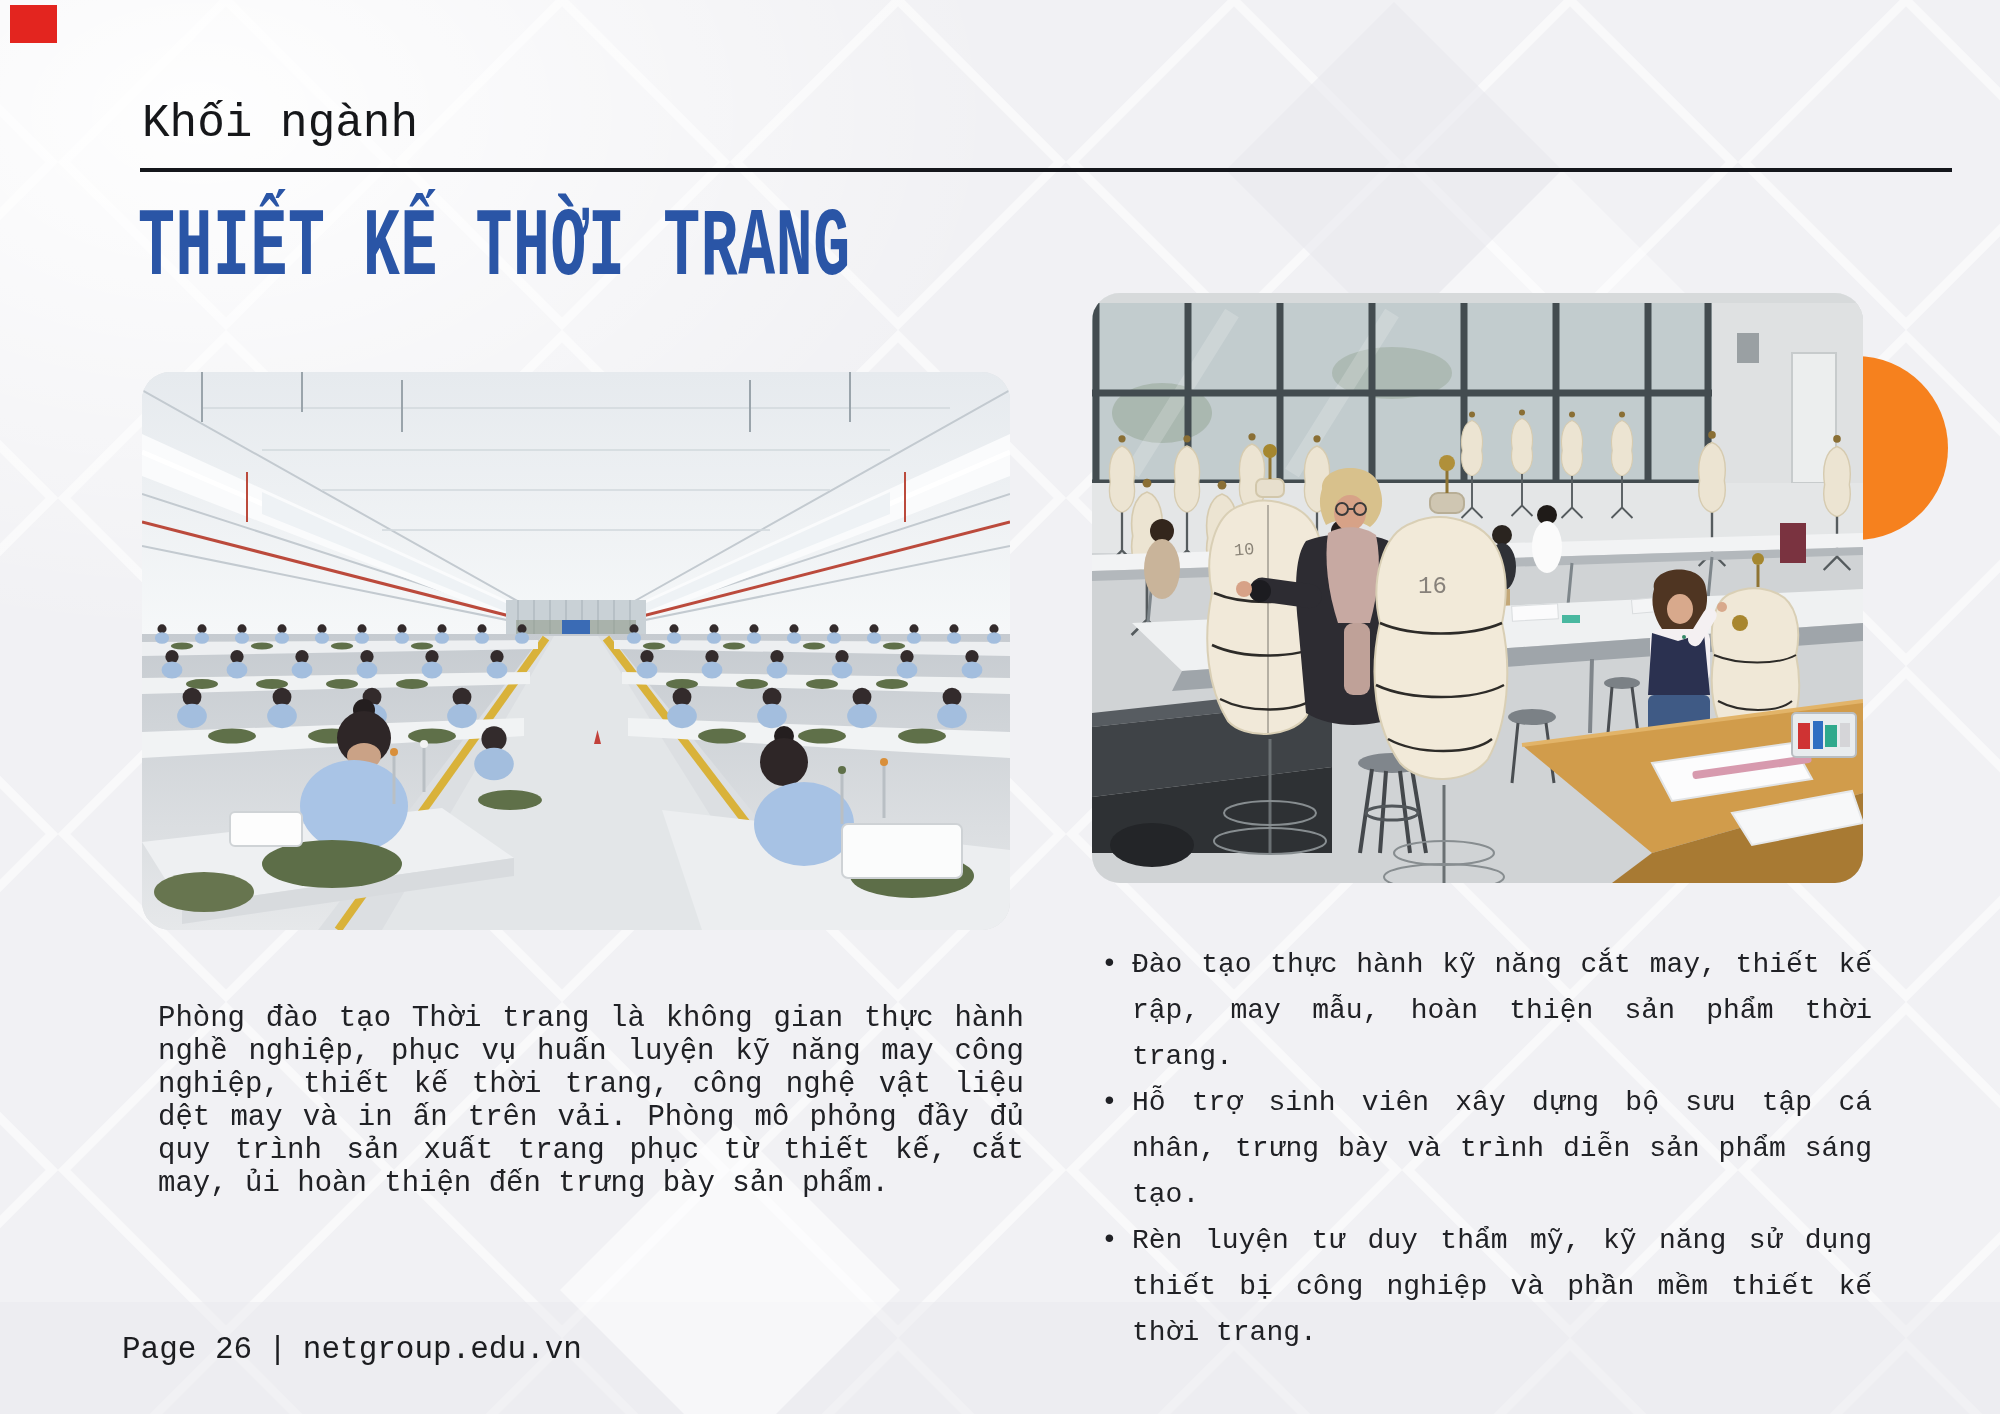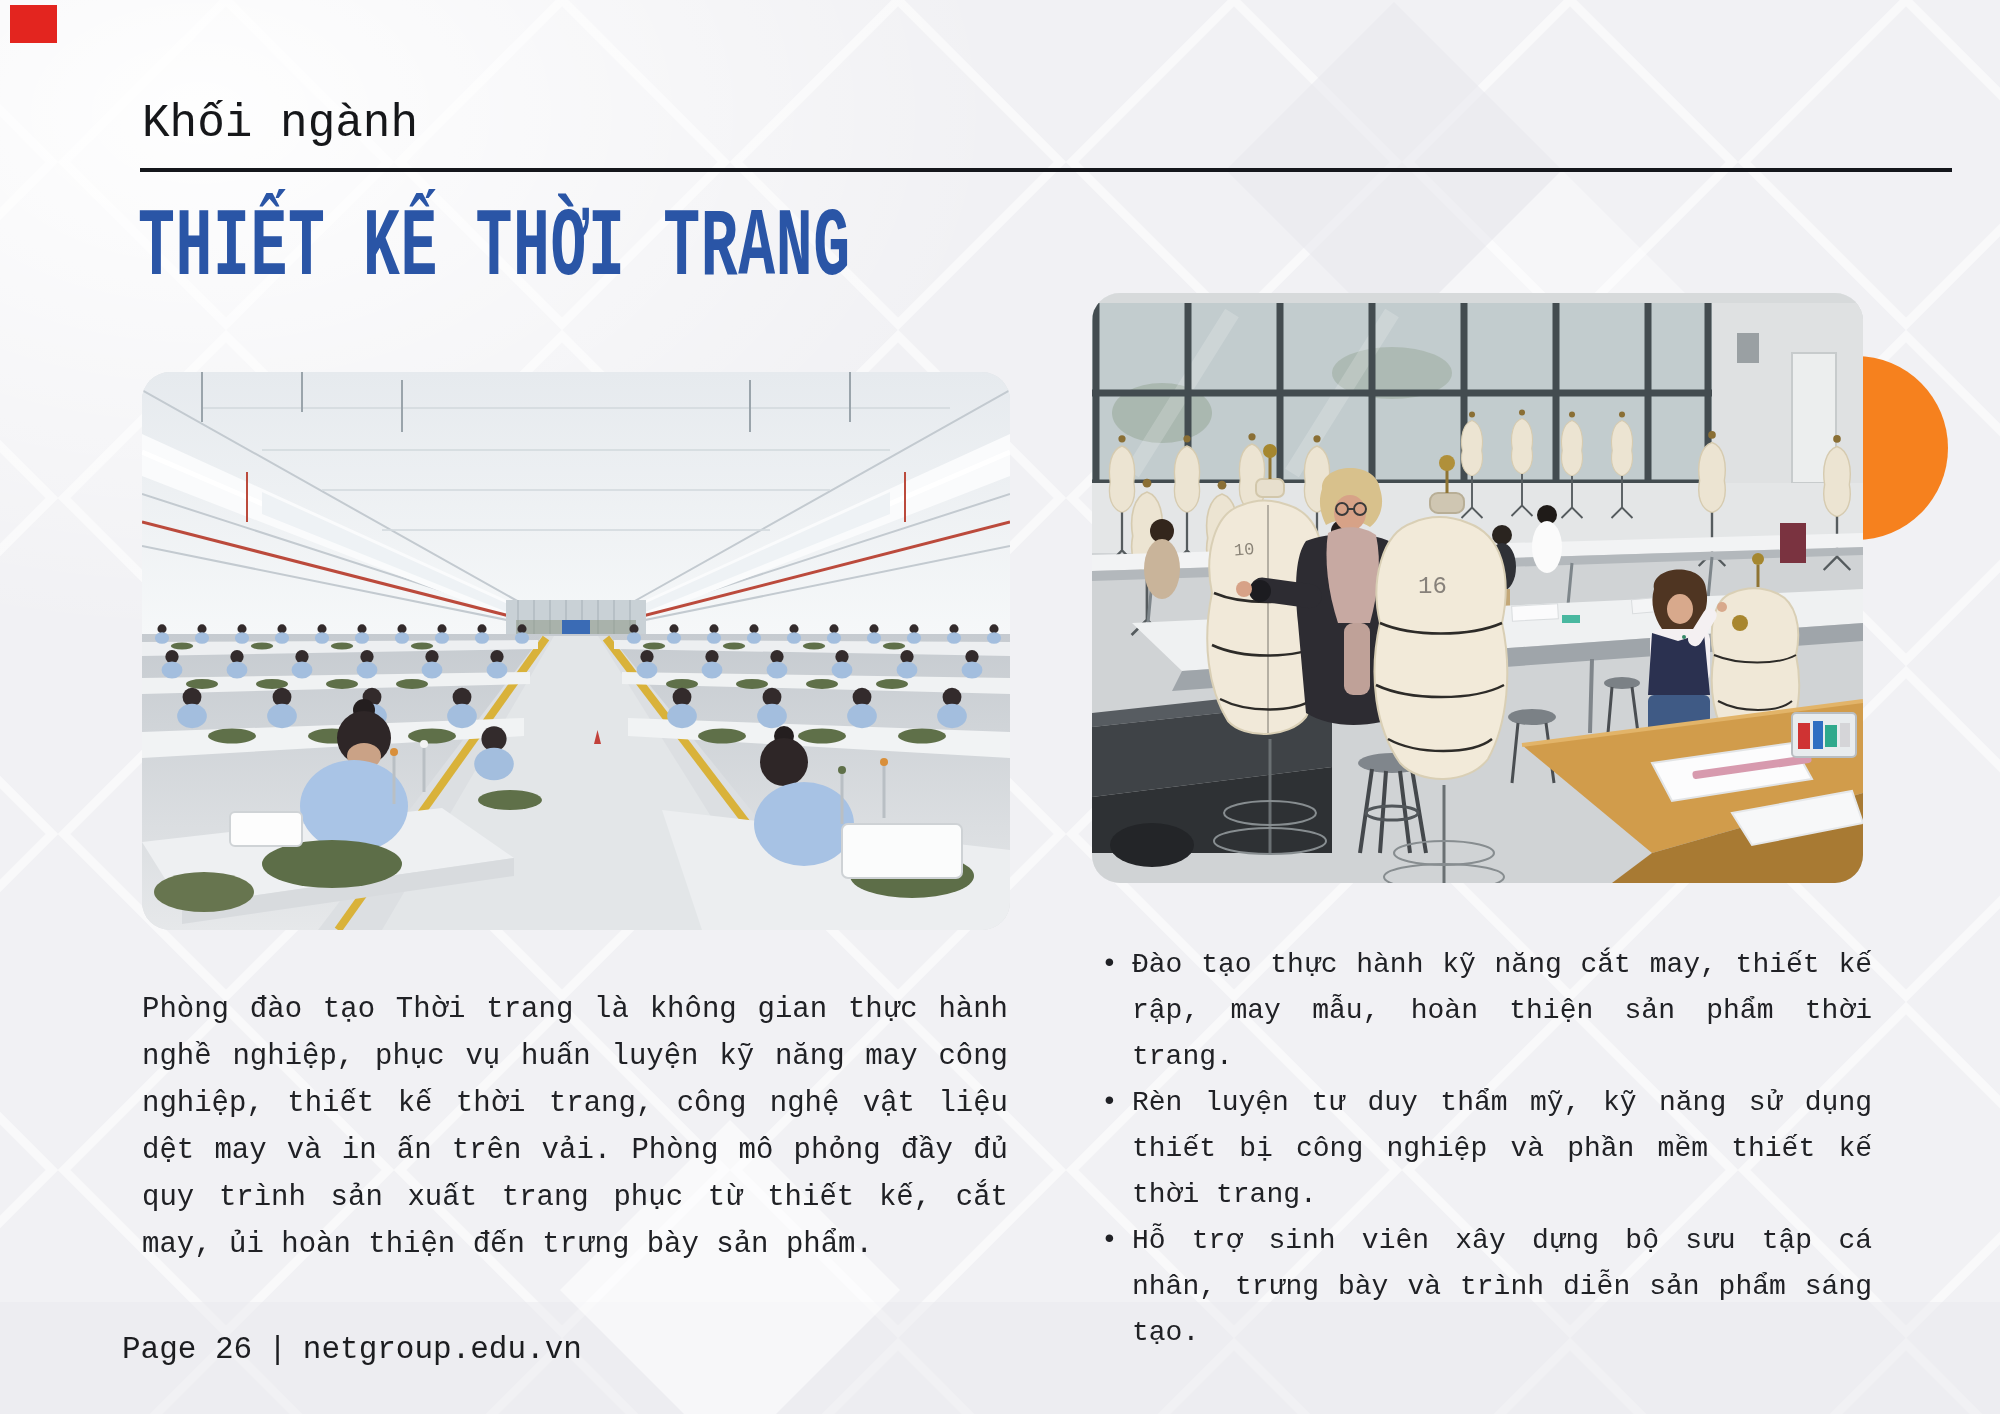--- a/index.html
+++ b/index.html
@@ -20,22 +20,22 @@
     font-size:96px;font-weight:bold;color:var(--title-blue,#2a55a6);
     transform:scaleX(.64);transform-origin:left top;letter-spacing:1px;z-index:2;
   }
   .orange-circle{position:absolute;left:1764px;top:356px;width:184px;height:184px;border-radius:50%;
     background:var(--accent-orange,#f6811e);z-index:1;}
   .photo{position:absolute;overflow:hidden;border-radius:28px;margin:0;z-index:2;background:#dfe2e5;}
   .photo-left{left:142px;top:372px;width:868px;height:558px;}
   .photo-right{left:1092px;top:293px;width:771px;height:590px;}
   .photo svg{display:block;width:100%;height:100%;}
   .para{
-    position:absolute;left:142px;top:986px;width:866px;margin:0;
-    font-size:29px;line-height:47px;color:var(--body-text,#202125);text-align:justify;z-index:2;
+    position:absolute;left:142px;top:986px;width:866px;margin:16px;
+    font-size:29px;line-height:33px;color:var(--body-text,#202125);text-align:justify;z-index:2;
   }
   .bullets{
     position:absolute;left:1096px;top:942px;width:776px;margin:0;padding:0;list-style:none;
     font-size:28px;line-height:46px;color:var(--body-text,#202125);text-align:justify;z-index:2;
   }
   .bullets li{position:relative;padding-left:36px;}
   .bullets li::before{content:"\2022";position:absolute;left:5px;top:-1px;}
   .footer{
     position:absolute;left:122px;top:1332px;z-index:2;display:flex;gap:16px;align-items:baseline;
     font-size:31px;color:#1c1d20;
@@ -361,22 +361,22 @@
       <path d="M352 492 V590" stroke="#6a7073" stroke-width="3"></path>
       <ellipse cx="352" cy="560" rx="50" ry="12" stroke="#878d90" fill="none" stroke-width="2"></ellipse>
       <ellipse cx="352" cy="584" rx="60" ry="13" stroke="#878d90" fill="none" stroke-width="2"></ellipse>
     </svg>
   </figure>
 
   <p class="para">Phòng đào tạo Thời trang là không gian thực hành nghề nghiệp, phục vụ huấn luyện kỹ năng may công nghiệp, thiết kế thời trang, công nghệ vật liệu dệt may và in ấn trên vải. Phòng mô phỏng đầy đủ quy trình sản xuất trang phục từ thiết kế, cắt may, ủi hoàn thiện đến trưng bày sản phẩm.</p>
 
   <ul class="bullets">
     <li>Đào tạo thực hành kỹ năng cắt may, thiết kế rập, may mẫu, hoàn thiện sản phẩm thời trang.</li>
+    <li>Hỗ trợ sinh viên xây dựng bộ sưu tập cá nhân, trưng bày và trình diễn sản phẩm sáng tạo.</li>
     <li>Rèn luyện tư duy thẩm mỹ, kỹ năng sử dụng thiết bị công nghiệp và phần mềm thiết kế thời trang.</li>
-    <li>Hỗ trợ sinh viên xây dựng bộ sưu tập cá nhân, trưng bày và trình diễn sản phẩm sáng tạo.</li>
   </ul>
 
   <div class="footer">
     <span>Page 26</span>
     <span>|</span>
     <span>netgroup.edu.vn</span>
   </div>
 
 </div>
 

